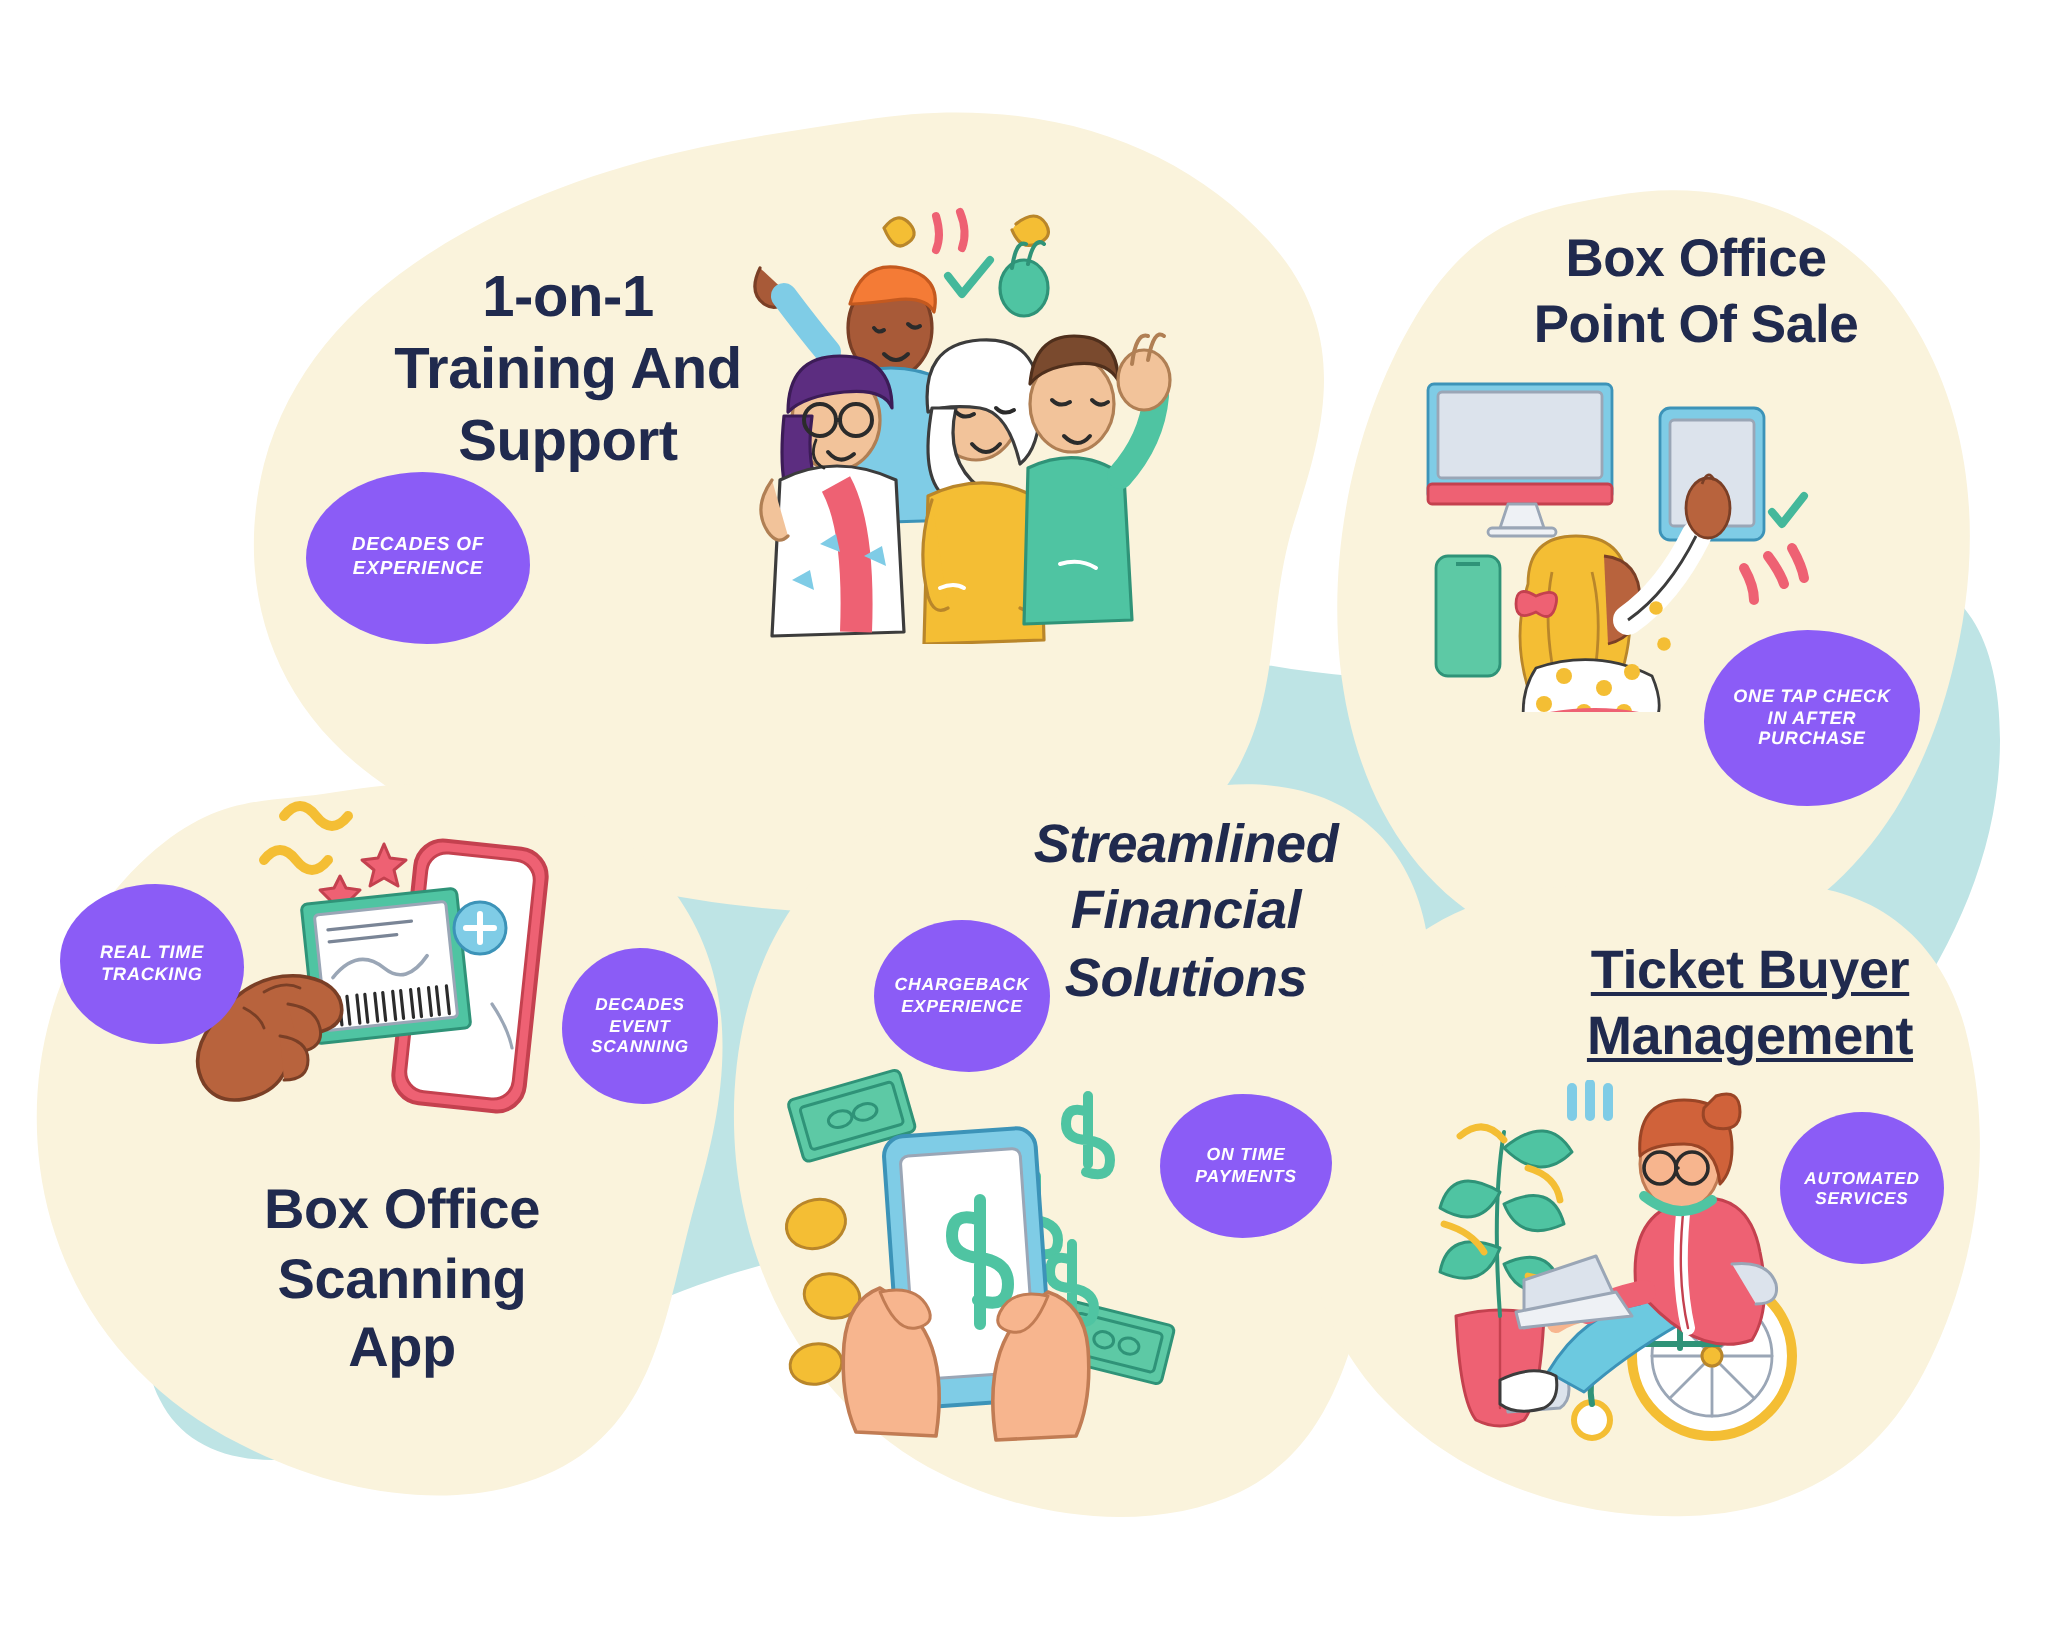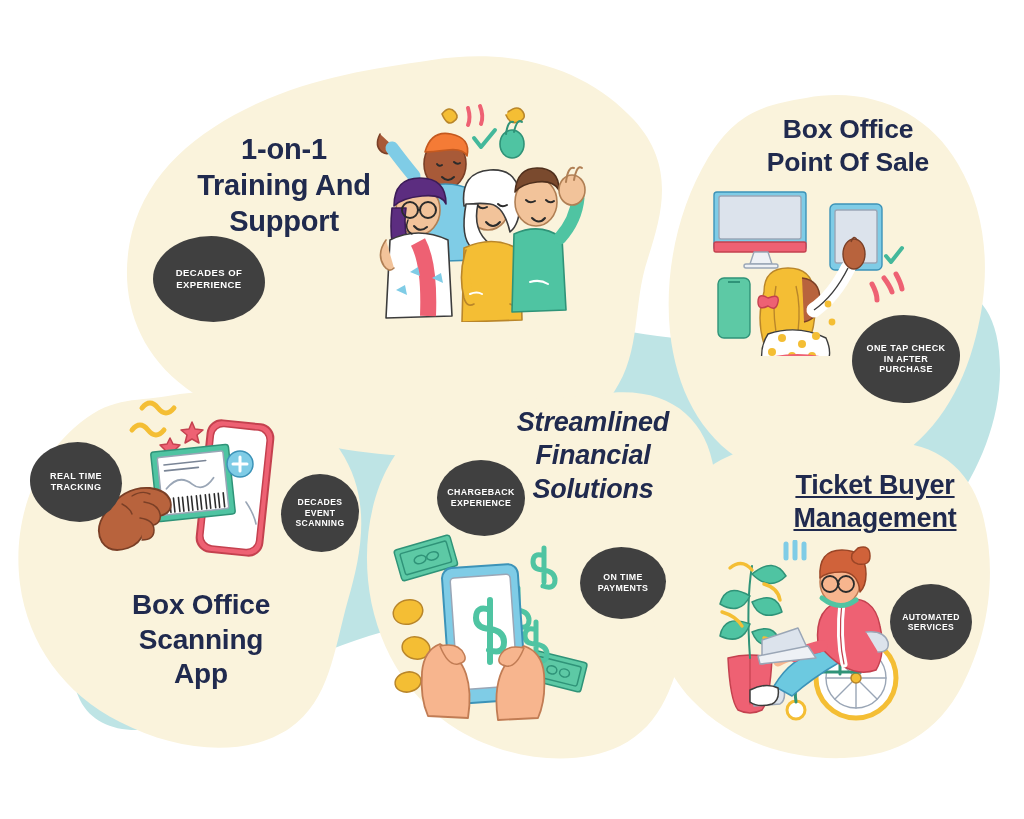--- a/index.html
+++ b/index.html
@@ -30,26 +30,27 @@
     white-space: pre-line;
     z-index: 8;
   }
   .badge {
     position: absolute;
     display: flex;
     align-items: center;
     justify-content: center;
     text-align: center;
     color: #ffffff;
-    background: #404040;
+    background: #8b5cf6;
     font-weight: 700;
     letter-spacing: 0.4px;
     line-height: 1.22;
     white-space: pre-line;
     z-index: 9;
+    font-style: italic;
   }
   .illus { position: absolute; z-index: 7; }
 </style>
 </head>
 <body>
 
 <div id="stage">
 
   <svg id="blobs" viewBox="0 0 1024 819">
 
@@ -318,21 +319,21 @@
         <path d="M140,124 q18,6 20,28 q2,26 -6,44 l-40,2 q-4,-26 2,-44 q6,-18 24,-30z" fill="#F7B58E" stroke="#c17c54" stroke-width="1.8"></path>
         <path d="M140,126 q-18,-4 -24,8 q-4,8 6,10 q10,2 18,-18z" fill="#F7B58E" stroke="#c17c54"></path>
       </g>
     </svg>
   </div>
 
   <div class="feature">
     <div class="feature-title" style="left:766px; top:469px; width:218px; font-size:27px;text-decoration:underline;">Ticket Buyer
 Management</div>
 
-    <div class="badge" style="left:890px; top:584px; width:82px; height:76px; font-size:8.6px;
+    <div class="badge" style="left:890px; top:556px; width:82px; height:76px; font-size:8.6px;
                 border-radius:50% 50% 50% 50% / 50% 50% 50% 50%;">AUTOMATED
 SERVICES</div>
 
     <svg class="illus" style="left:700px; top:540px;" width="220" height="190" viewBox="0 0 220 190">
       <g stroke="#2b2b2b" stroke-width="1.5" stroke-linecap="round" stroke-linejoin="round" fill="none">
 
         <g stroke="#7FCCE6" stroke-width="5">
           <path d="M86,4 v14"></path>
             <path d="M95,2 v16"></path>
             <path d="M104,4 v14"></path>

